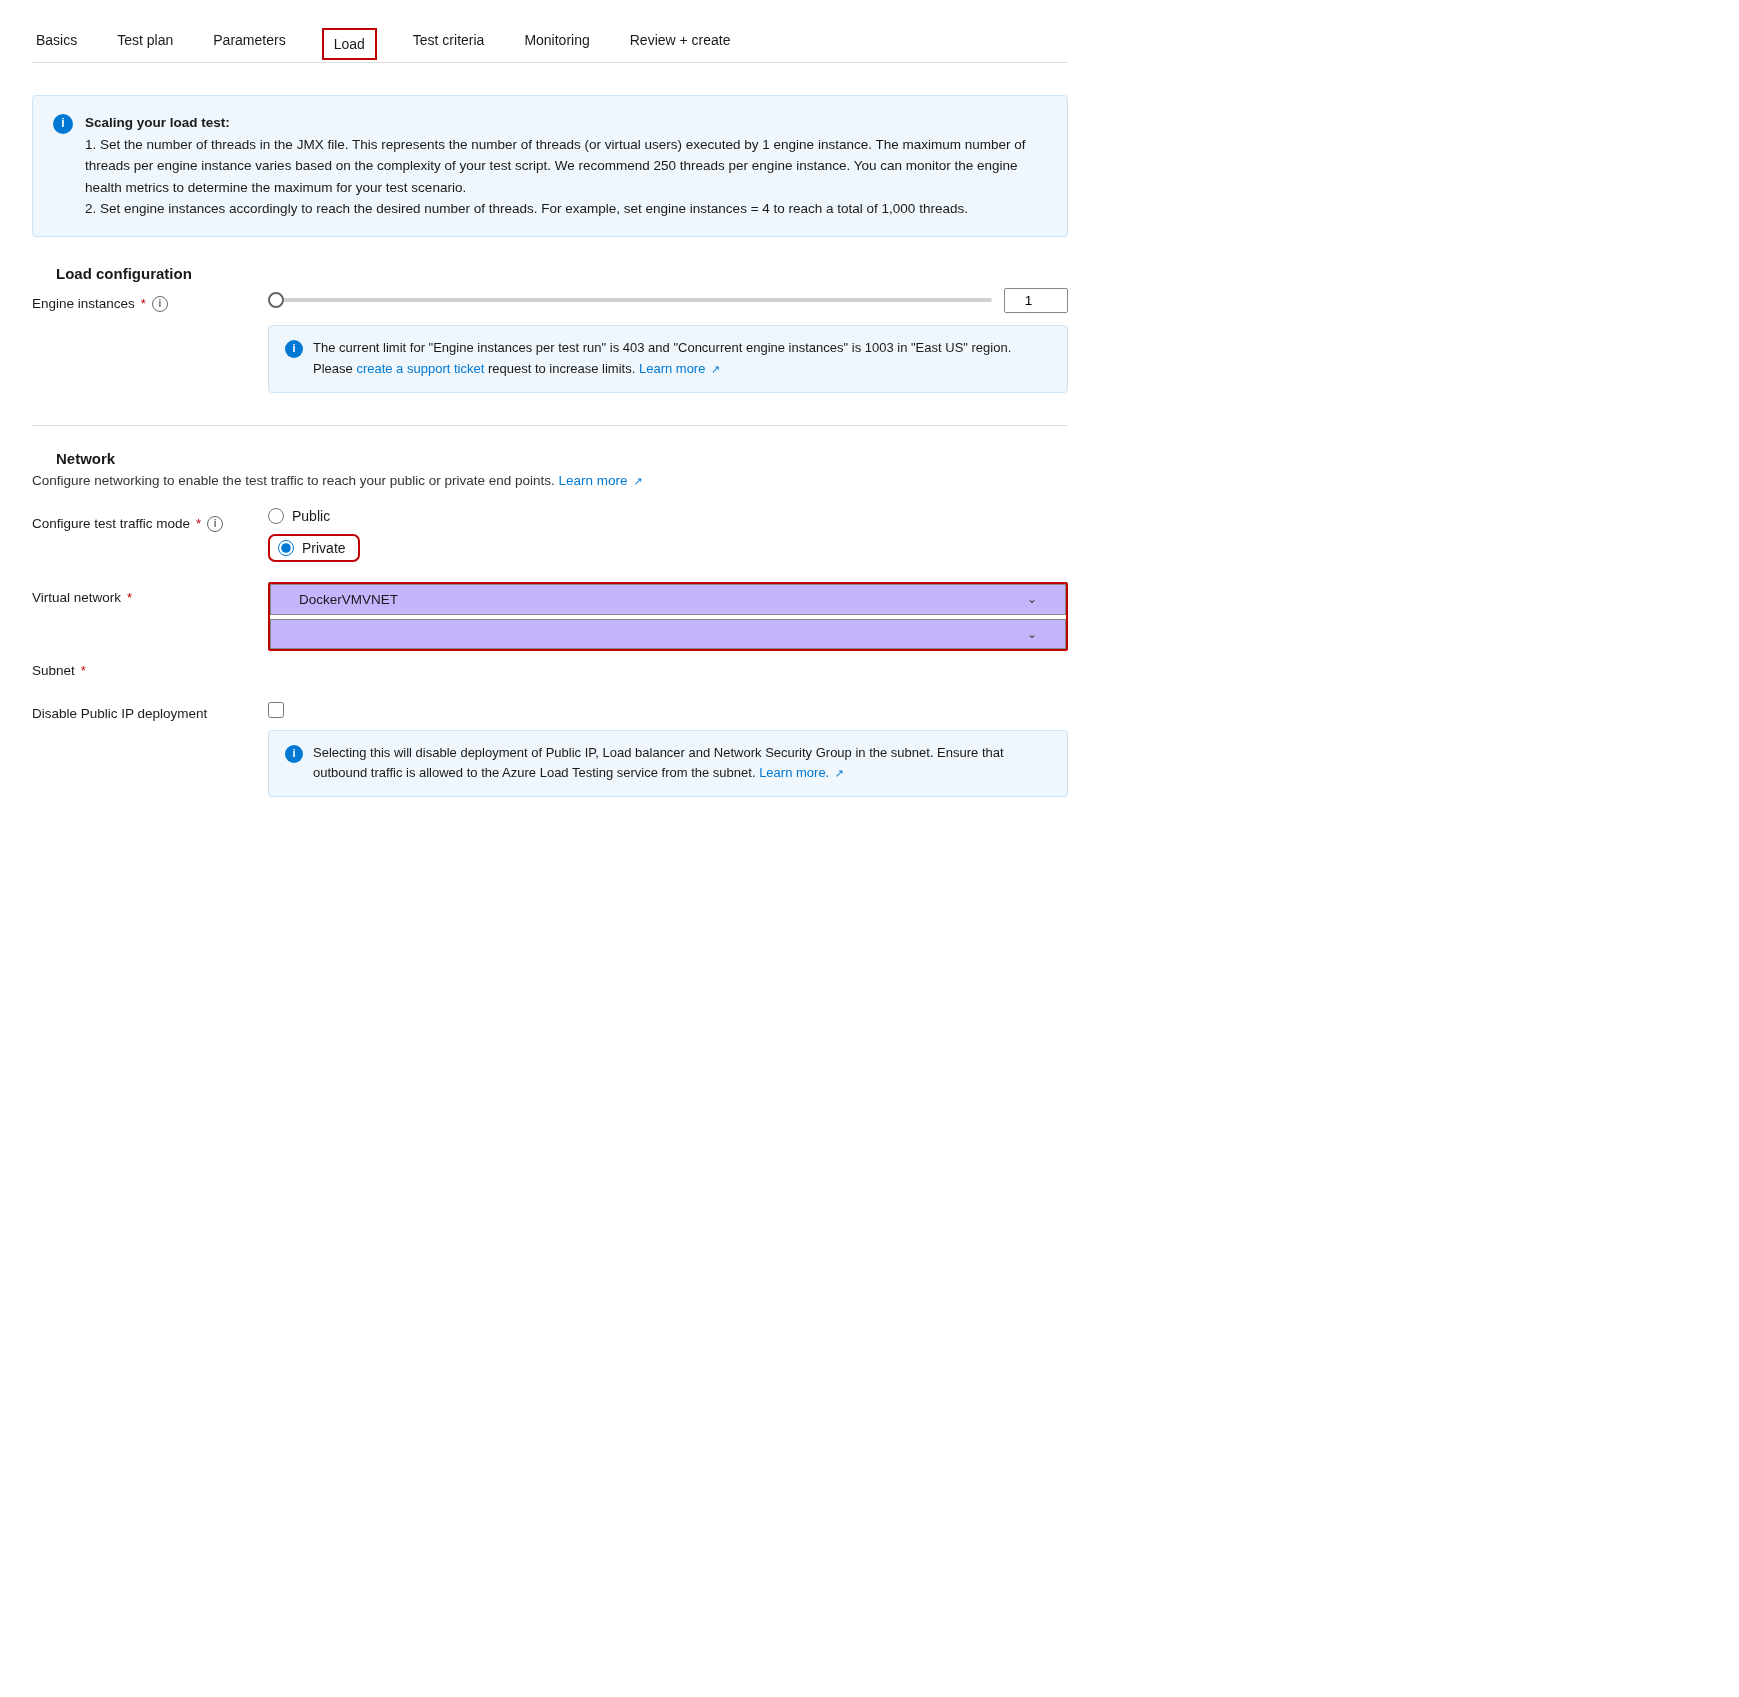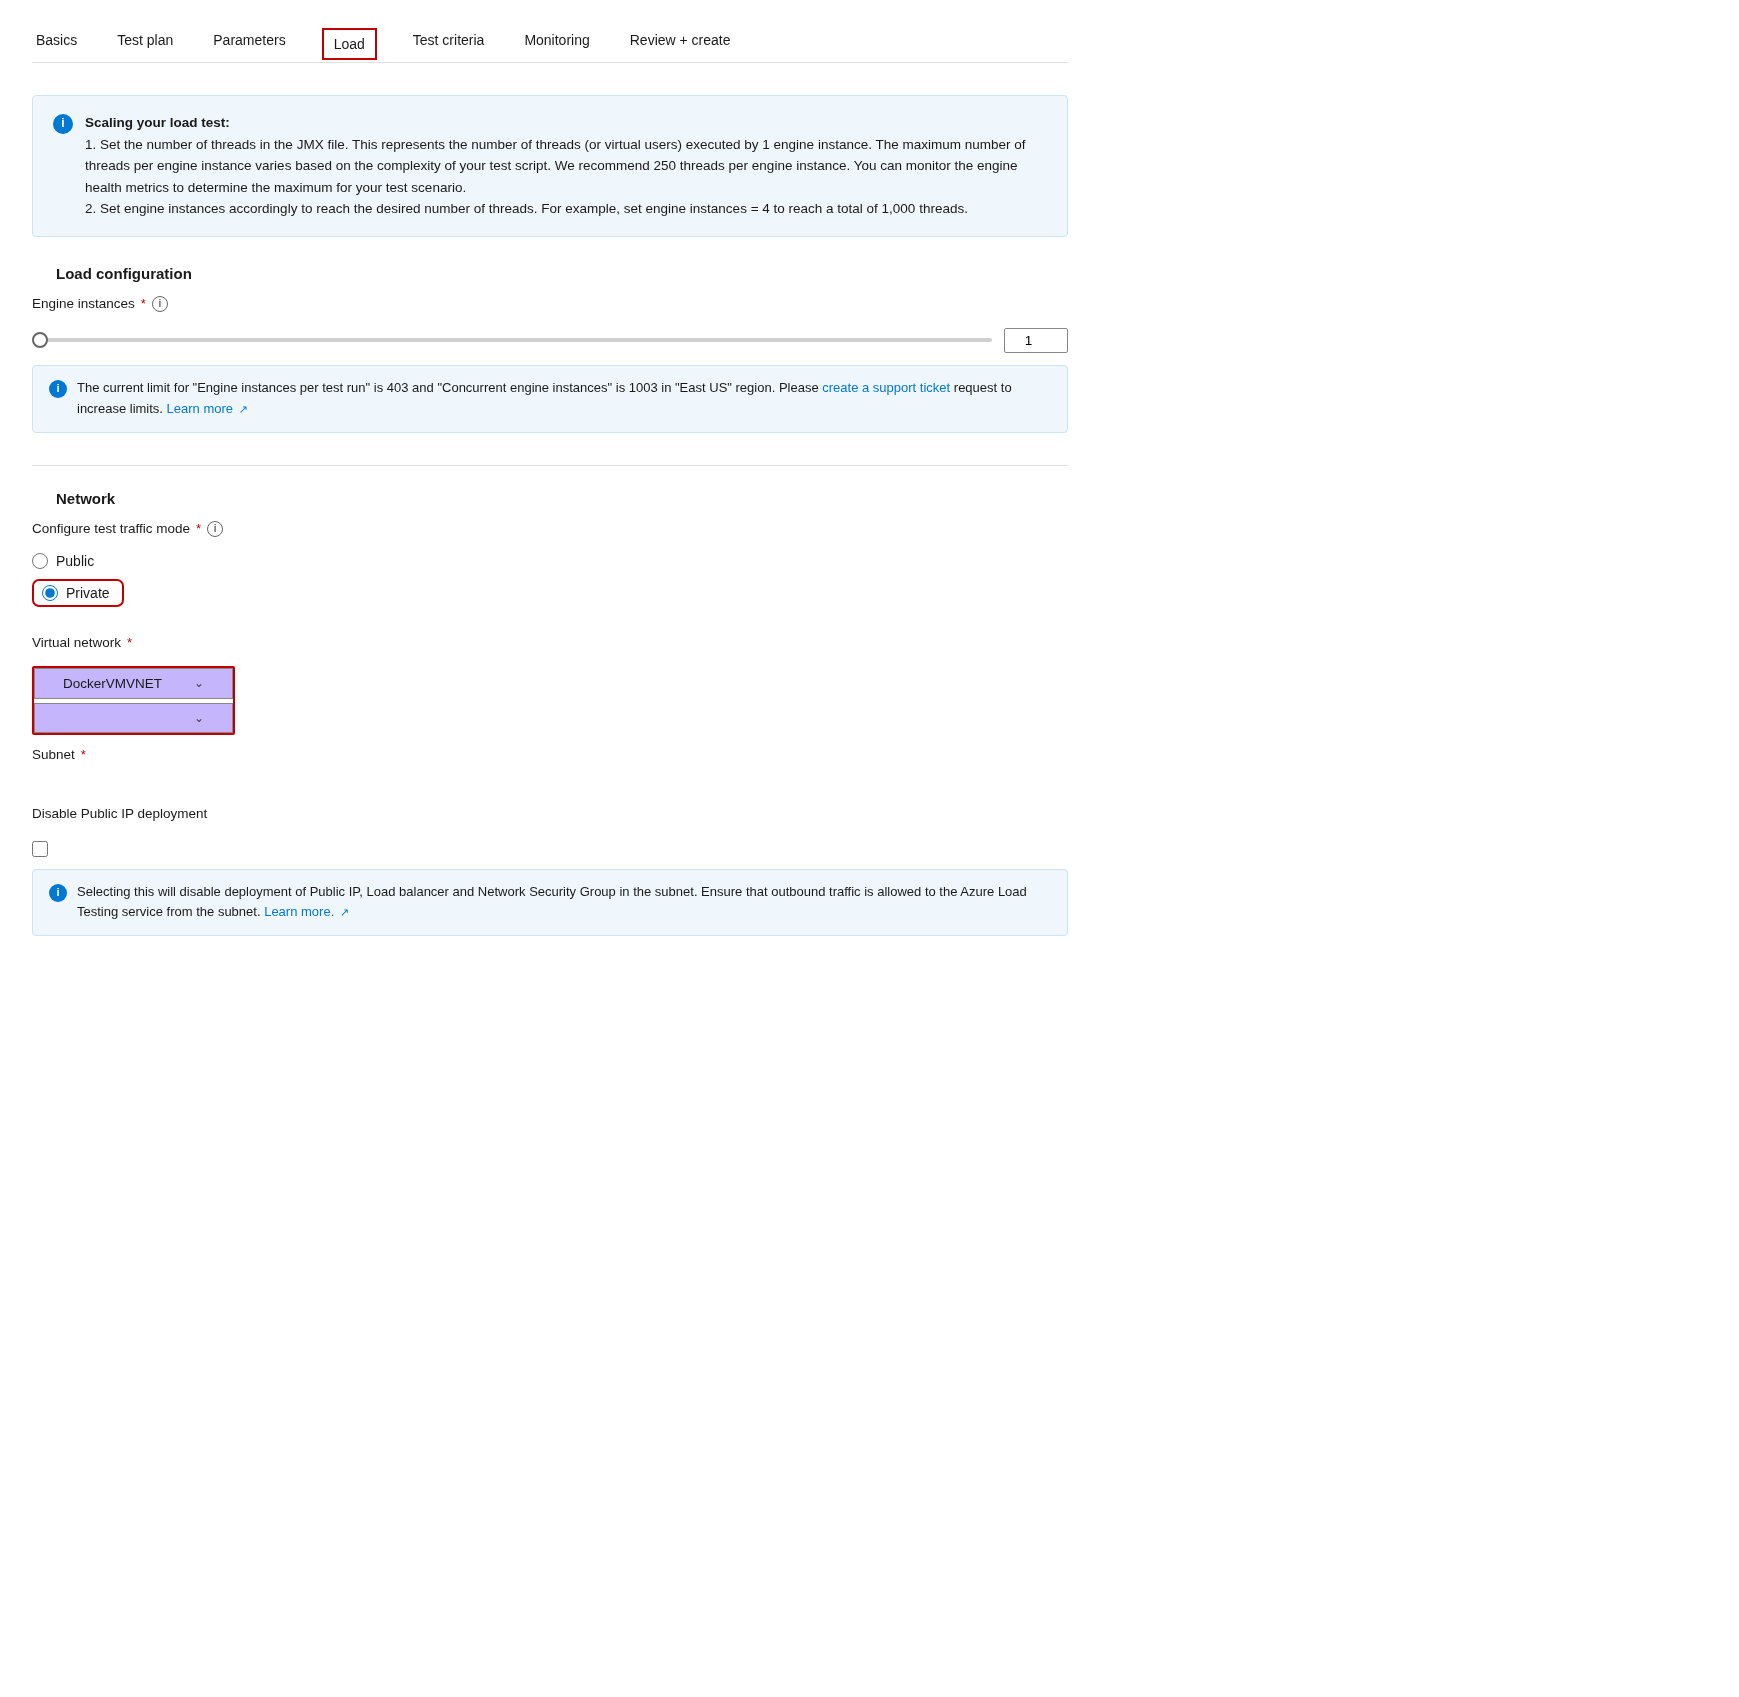--- a/index.html
+++ b/index.html
@@ -80,21 +80,20 @@
       color: #0078d4;
       text-decoration: none;
     }
 
     
     .form-row {
       display: flex;
       align-items: flex-start;
       margin-bottom: 20px;
       gap: 16px;
-      flex-direction: column;
     }
     .form-label {
       min-width: 220px;
       max-width: 220px;
       font-size: 13.5px;
       color: #1a1a1a;
       padding-top: 8px;
       display: flex;
       align-items: center;
       gap: 6px;
@@ -315,20 +314,27 @@
         </div>
       </div>
     </div>
   </div>
 </div>
 
 <hr class="divider">
 
 <div class="section">
   <div class="section-title">Network</div>
+  <div class="section-desc">
+    <span>Configure networking to enable the test traffic to reach your public or private end points.</span>
+    <a href="#">
+      <span>Learn more</span>
+      <span class="external-link-icon">↗</span>
+    </a>
+  </div>
 
   <div class="form-row">
     <div class="form-label">
       <span>Configure test traffic mode</span>
       <span class="required">*</span>
       <span class="info-circle">i</span>
     </div>
     <div class="form-control">
       <div class="radio-group">
         <label class="radio-option">

